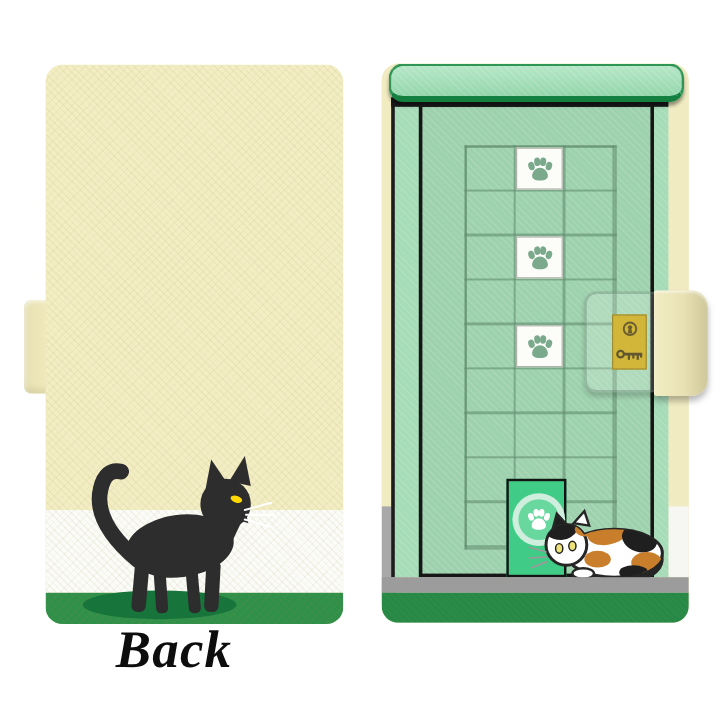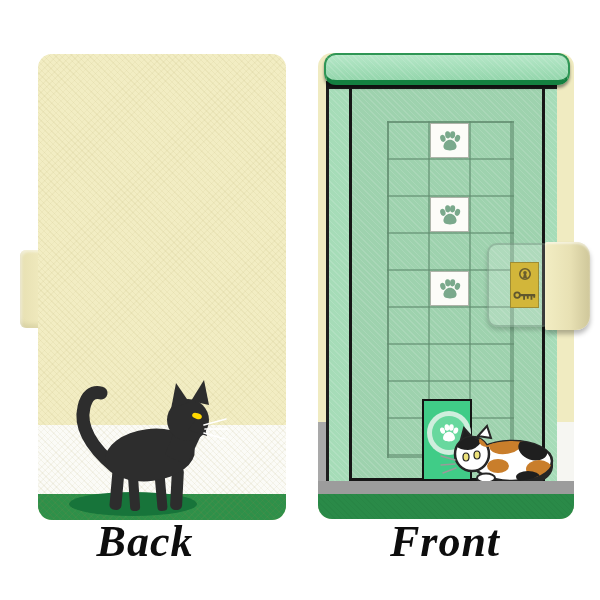--- a/index.html
+++ b/index.html
@@ -275,16 +275,15 @@
     <div class="abs strap-clear"></div>
     <div class="abs underbar-shadow"></div>
     <div class="abs top-bar">
       <div class="texture-green"></div>
     </div>
   </div>
 
   <div class="abs strap-outer"></div>
 
   <div class="abs view-label back-label">Back</div>
-  <div class="abs view-label front-label">Front</div>
 
 
 </div>
 
 </body></html>

